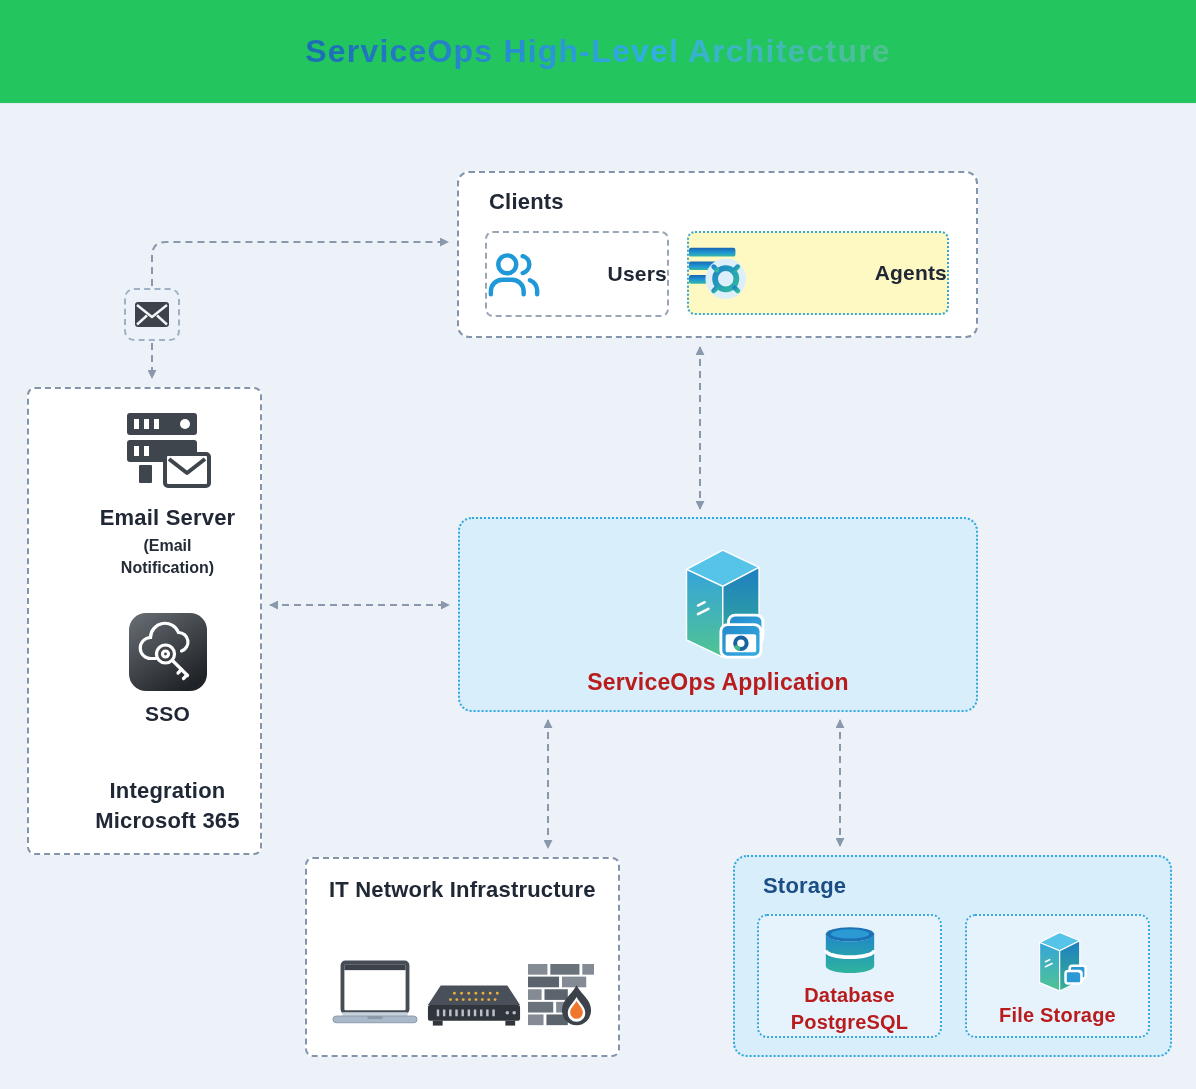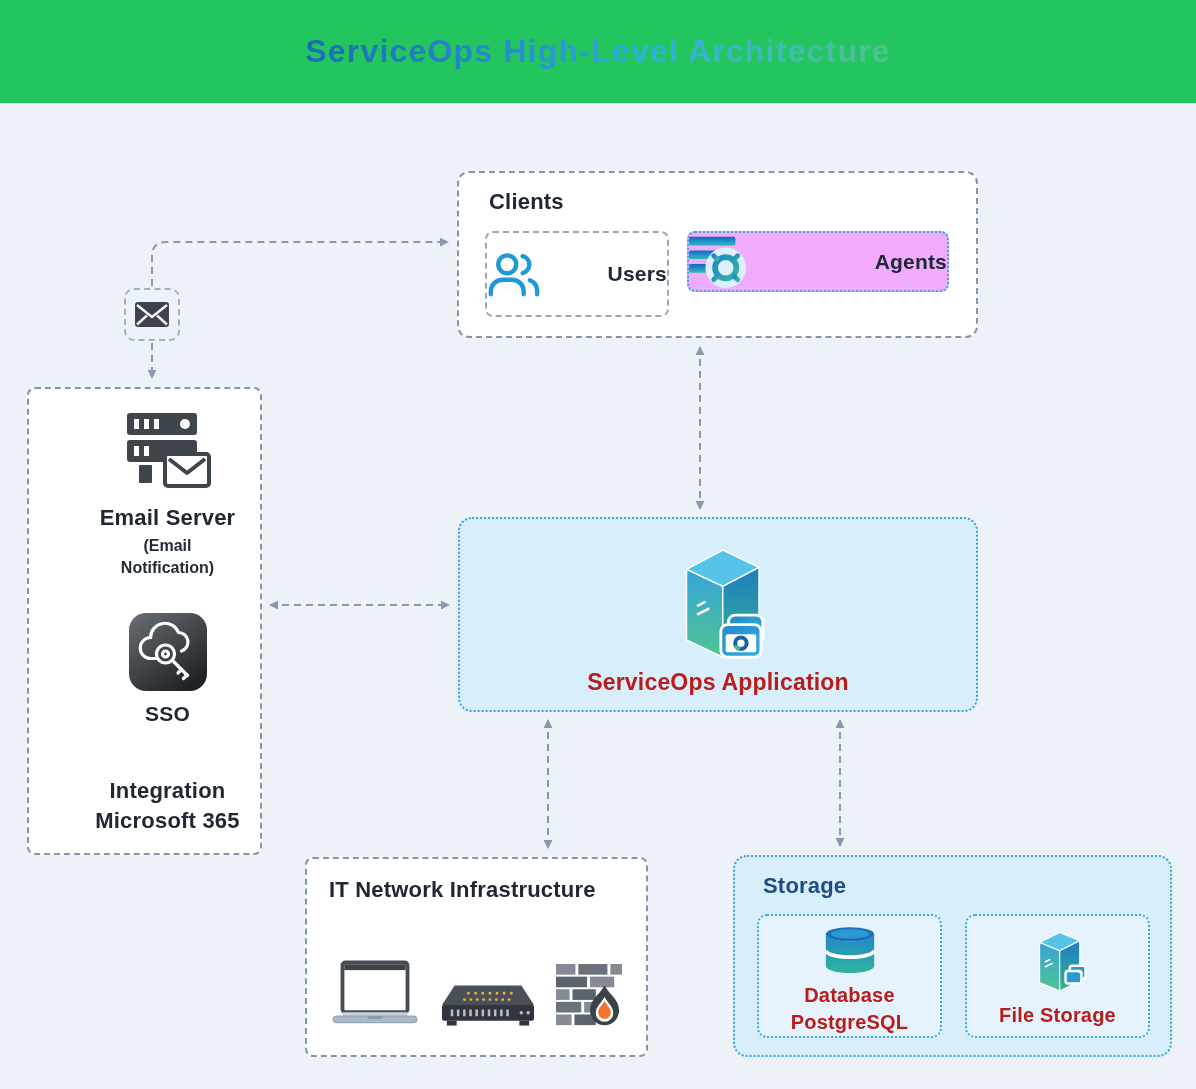--- a/index.html
+++ b/index.html
@@ -57,21 +57,21 @@
         <g fill="none" stroke="#1e98d7" stroke-width="4.6" stroke-linecap="round">
           <circle cx="21" cy="13" r="9.3"></circle>
           <path d="M4 44 V41 A12 12 0 0 1 16 29 H26 A12 12 0 0 1 38 41 V44"></path>
           <path d="M37 4.5 A9 9 0 0 1 37 22"></path>
           <path d="M44.5 29.5 A12 12 0 0 1 52 40 V44"></path>
         </g>
       </svg>
       <span class="box-title" style="font-size:21px;">Users</span>
     </div>
 
-    <div class="box sub-card" style="left:228px;top:58px;width:262px;height:61px;background:#f0abfc;border:2px dotted #33a7de;border-radius:8px;">
+    <div class="box sub-card" style="left:228px;top:58px;width:262px;height:84px;background:#fef9c3;border:2px dotted #33a7de;border-radius:8px;">
       <svg width="58" height="54" viewBox="0 0 60 54">
         <defs>
           <linearGradient id="agv" x1="0" y1="0" x2="0" y2="1">
             <stop offset="0" stop-color="#1766b3"></stop>
             <stop offset="0.55" stop-color="#2196d3"></stop>
             <stop offset="1" stop-color="#35b8a6"></stop>
           </linearGradient>
           <linearGradient id="agv2" x1="0" y1="0" x2="1" y2="1">
             <stop offset="0" stop-color="#1e86c8"></stop>
             <stop offset="1" stop-color="#2fb89e"></stop>
@@ -182,21 +182,21 @@
       </g>
       <rect x="66" y="86" width="36" height="30" rx="7" fill="url(#gB)" stroke="#ffffff" stroke-width="3"></rect>
       <rect x="58" y="96" width="42" height="34" rx="7" fill="url(#gB)" stroke="#ffffff" stroke-width="3"></rect>
       <rect x="63" y="106" width="32" height="19" rx="2" fill="#ffffff"></rect>
       <circle cx="79" cy="115.5" r="6" fill="none" stroke="#19639f" stroke-width="4.2"></circle>
       <path d="M73.4 117.8 a6 6 0 0 0 4.6 3.7" fill="none" stroke="#45b98a" stroke-width="4.2"></path>
     </svg>
     <div class="blue-label" style="margin-top:10px;font-size:23px;">ServiceOps Application</div>
   </div>
 
-  <div class="box white-dashed" style="left:305px;top:857px;width:343px;height:200px;border-radius:8px;text-decoration:underline;">
+  <div class="box white-dashed" style="left:305px;top:857px;width:315px;height:200px;border-radius:8px;text-decoration:underline;">
     <div class="box-title" style="position:absolute;left:22px;top:18px;">IT Network Infrastructure</div>
     <div style="position:absolute;left:0;right:0;bottom:24px;display:flex;align-items:flex-end;justify-content:space-between;padding:0 24px;">
       <svg width="88" height="72" viewBox="0 0 92 72">
         <rect x="12" y="2" width="68" height="52" rx="3" fill="#ffffff" stroke="#474d55" stroke-width="4"></rect>
         <rect x="14" y="4" width="64" height="6" fill="#3c424a"></rect>
         <rect x="12" y="54" width="68" height="4" fill="#c6d1dc"></rect>
         <rect x="2" y="58" width="88" height="7" rx="3.5" fill="#a9b9c9" stroke="#8b9aa9" stroke-width="1"></rect>
         <rect x="38" y="58" width="16" height="3" rx="1.5" fill="#8b9aa9"></rect>
       </svg>
       <svg width="98" height="52" viewBox="0 0 100 52">

